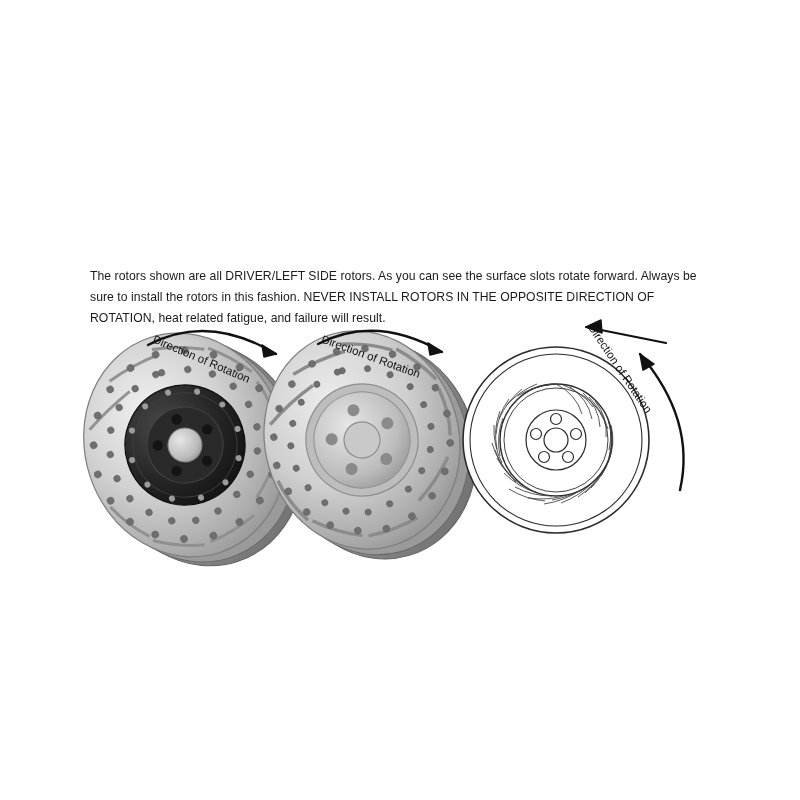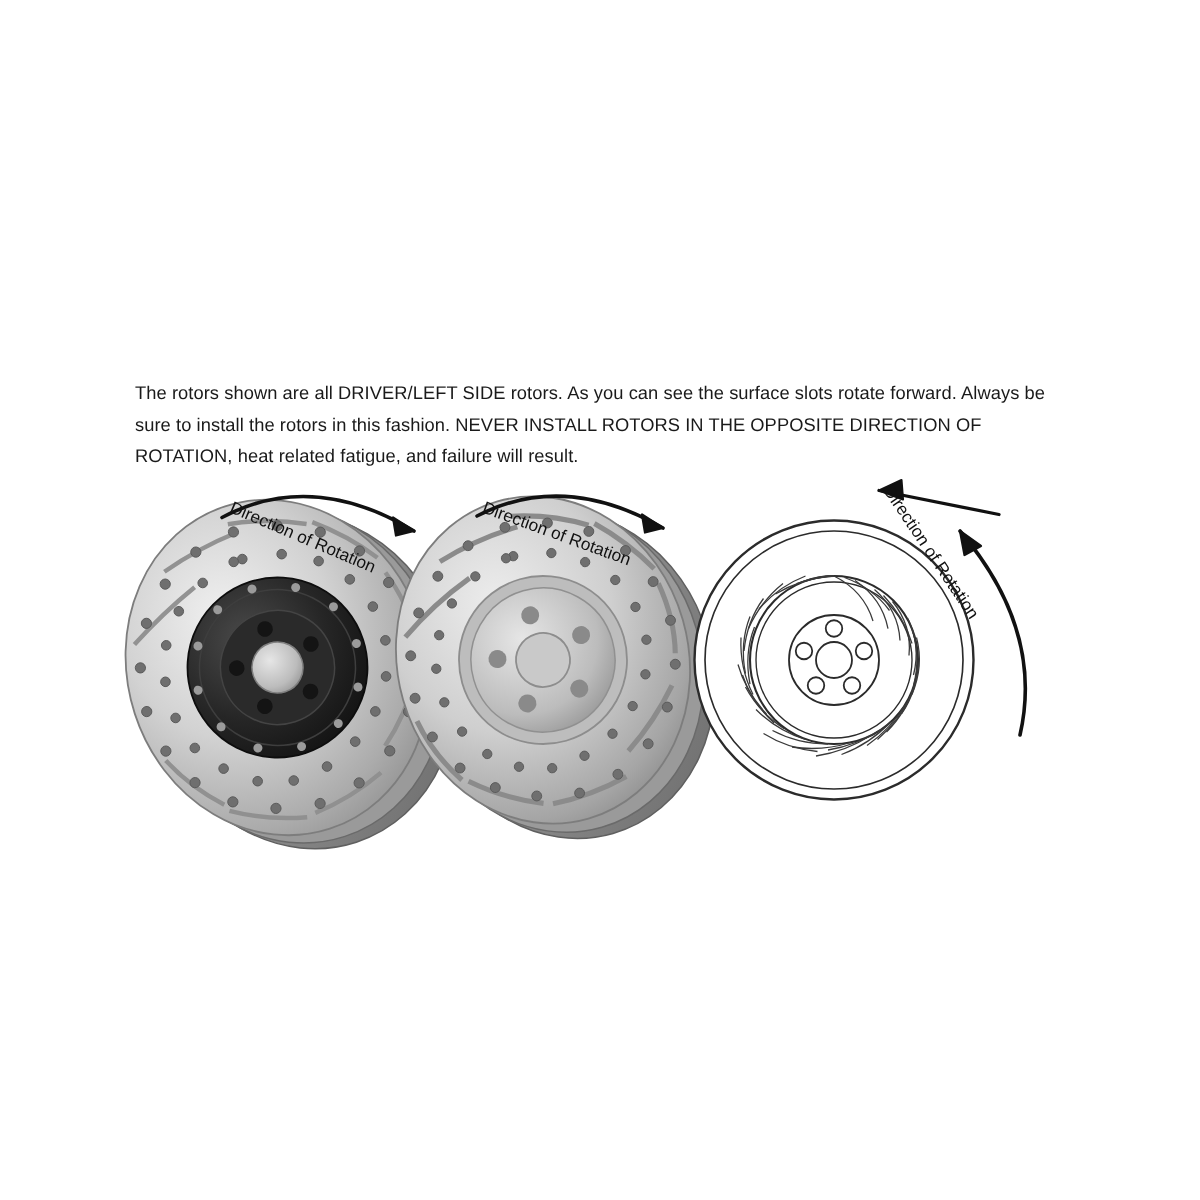--- a/index.html
+++ b/index.html
@@ -11,21 +11,21 @@
     position: relative;
     width: 800px;
     height: 800px;
     background: #ffffff;
     overflow: hidden;
     font-family: "Liberation Sans", sans-serif;
   }
   #caption {
     position: absolute;
     left: 90px;
-    top: 240px;
+    top: 254px;
     width: 624px;
     font-size: 12.2px;
     line-height: 1.72;
     color: #1a1a1a;
     letter-spacing: 0.05px;
   }
   #diagram {
     position: absolute;
     left: 0;
     top: 0;

